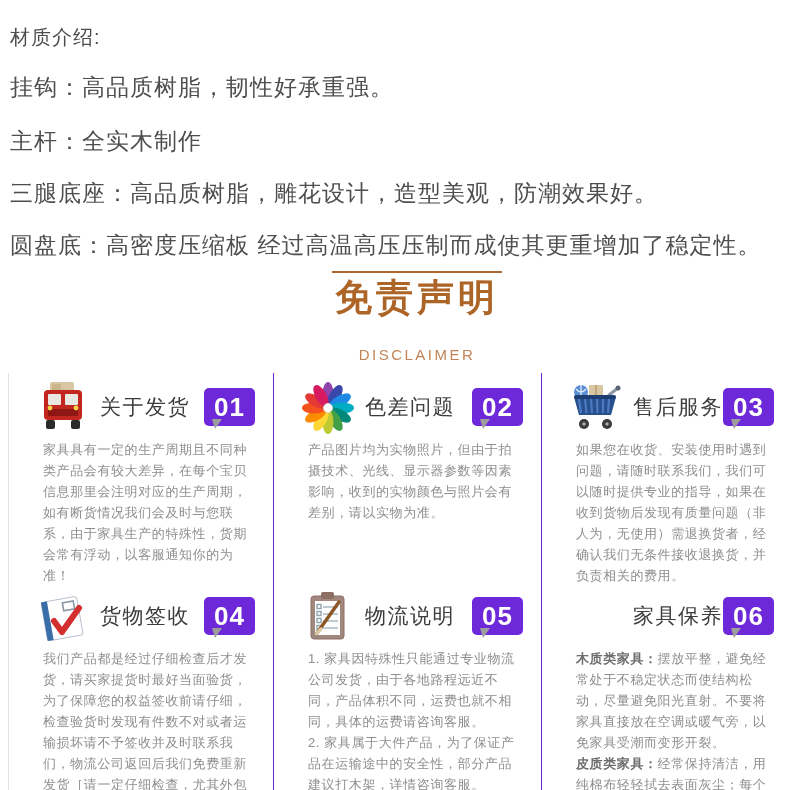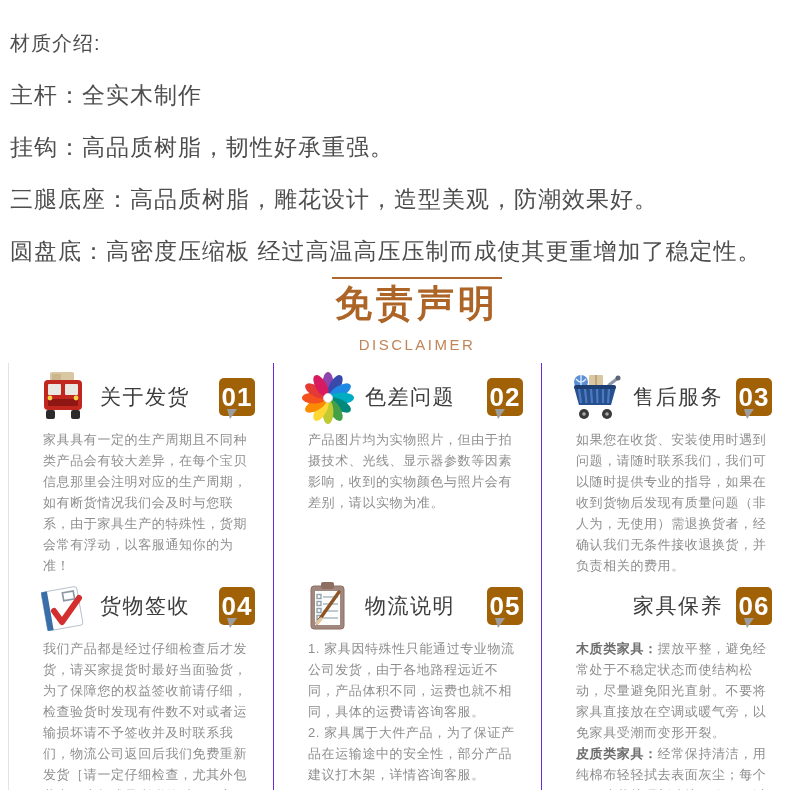--- a/index.html
+++ b/index.html
@@ -2,70 +2,70 @@
 <html><head>
 <meta charset="utf-8">
 <style>
   html,body{margin:0;padding:0;}
   body{
     width:790px;height:790px;overflow:hidden;background:#ffffff;
     font-family:"Liberation Sans","DejaVu Sans",sans-serif;
     -webkit-font-smoothing:antialiased;
   }
   
-  .material{padding:30px 8px 0 10px;color:#4e4e4e;}
+  .material{padding:24px 8px 0 10px;color:#4e4e4e;}
   .material-title{font-size:20px;line-height:26px;letter-spacing:1px;}
   .material-line{font-size:23px;line-height:30px;letter-spacing:1px;}
   .material-line.l1{margin-top:24px;}
   .material-line.l2{margin-top:22px;}
   .material-line.l3{margin-top:22px;}
   .material-line.l4{margin-top:22px;}
   
   .disc-head{text-align:center;padding-left:44px;}
   .disc-rule{width:170px;height:0;border-top:2px solid #b1672c;margin:11px auto 0;}
   .disc-title{font-size:37px;font-weight:bold;line-height:44px;color:#ad6527;letter-spacing:4px;margin-top:3px;}
-  .disc-sub{font-size:15px;line-height:16px;color:#c28457;letter-spacing:2.5px;margin-top:11px;}
+  .disc-sub{font-size:15px;line-height:16px;color:#c28457;letter-spacing:2.5px;margin-top:27px;}
   
   .grid{
     display:grid;grid-template-columns:264px 268px 249px;grid-template-rows:193px auto;
     margin:10px 0 0 8px;border-left:1px solid #e3e3e3;
   }
   .cell{box-sizing:border-box;padding:6px 18px 0 26px;}
   .cell.c2,.cell.c3{border-left:1px solid #6d28d9;}
   .cell.row2{padding-top:22px;}
   .cell-head{display:flex;align-items:center;}
   .cell-icon{width:56px;height:56px;margin-right:9px;flex:none;}
   .cell-icon.empty{visibility:hidden;}
   .cell-icon svg{width:56px;height:56px;display:block;}
   .cell-title{font-size:21px;color:#3d3d3d;letter-spacing:1.5px;white-space:nowrap;}
   .badge{
-    width:36px;height:38px;margin-left:auto;flex:none;position:relative;
-    background:#a16207;border-radius:5px;color:#ffffff;
+    width:51px;height:38px;margin-left:auto;flex:none;position:relative;
+    background:#6d28d9;border-radius:5px;color:#ffffff;
     font-size:26px;font-weight:bold;
     display:flex;align-items:center;justify-content:center;letter-spacing:1px;
   }
   .badge::after{
     content:"";position:absolute;left:8px;bottom:-9px;width:0;height:0;
     border:6px solid transparent;border-top:10px solid #9d9d9d;
     border-left-width:3px;border-right-width:7px;
   }
   .cell-body{
     margin:4px 2px 0 8px;font-size:13px;line-height:21px;color:#8e8e8e;
     letter-spacing:0.6px;text-align:left;
   }
   .cell-body p{margin:0;}
   .cell-body b{color:#6e6e6e;font-weight:bold;text-align:center;}
 </style>
 </head>
 <body>
 
 <div class="material">
   <div class="material-title">材质介绍:</div>
+  <div class="material-line l2">挂钩：高品质树脂，韧性好承重强。</div>
   <div class="material-line l1">主杆：全实木制作</div>
-  <div class="material-line l2">挂钩：高品质树脂，韧性好承重强。</div>
   <div class="material-line l3">三腿底座：高品质树脂，雕花设计，造型美观，防潮效果好。</div>
   <div class="material-line l4">圆盘底：高密度压缩板 经过高温高压压制而成使其更重增加了稳定性。</div>
 </div>
 
 <div class="disc-head">
   <div class="disc-rule"></div>
   <div class="disc-title">免责声明</div>
   <div class="disc-sub">DISCLAIMER</div>
 </div>
 

